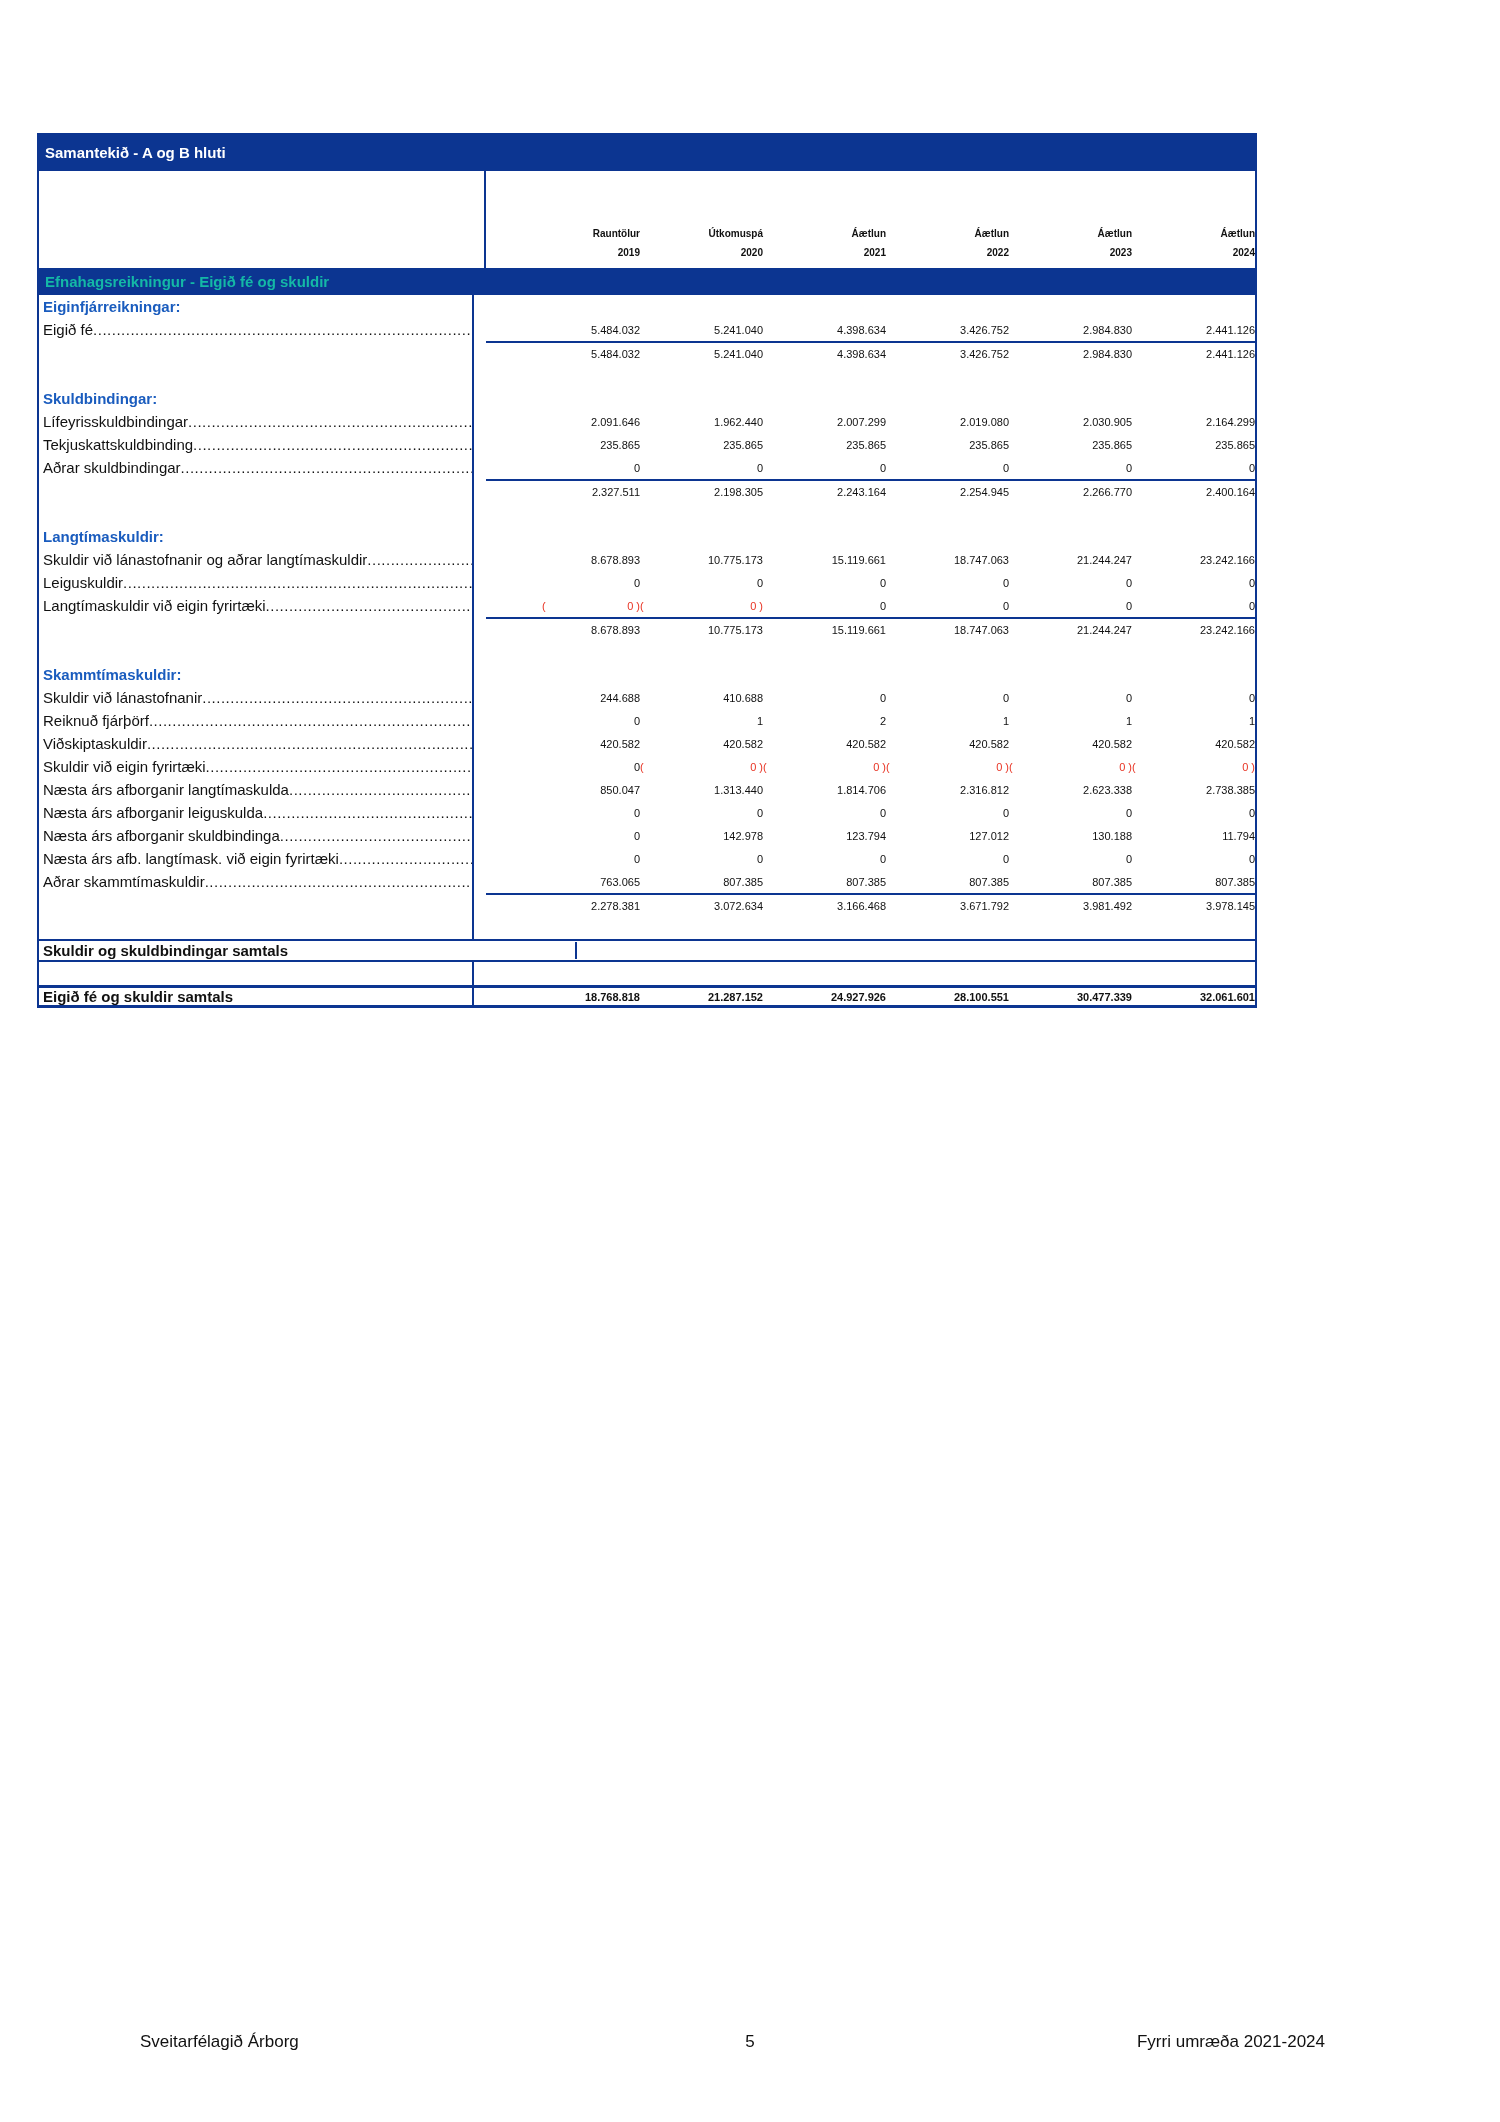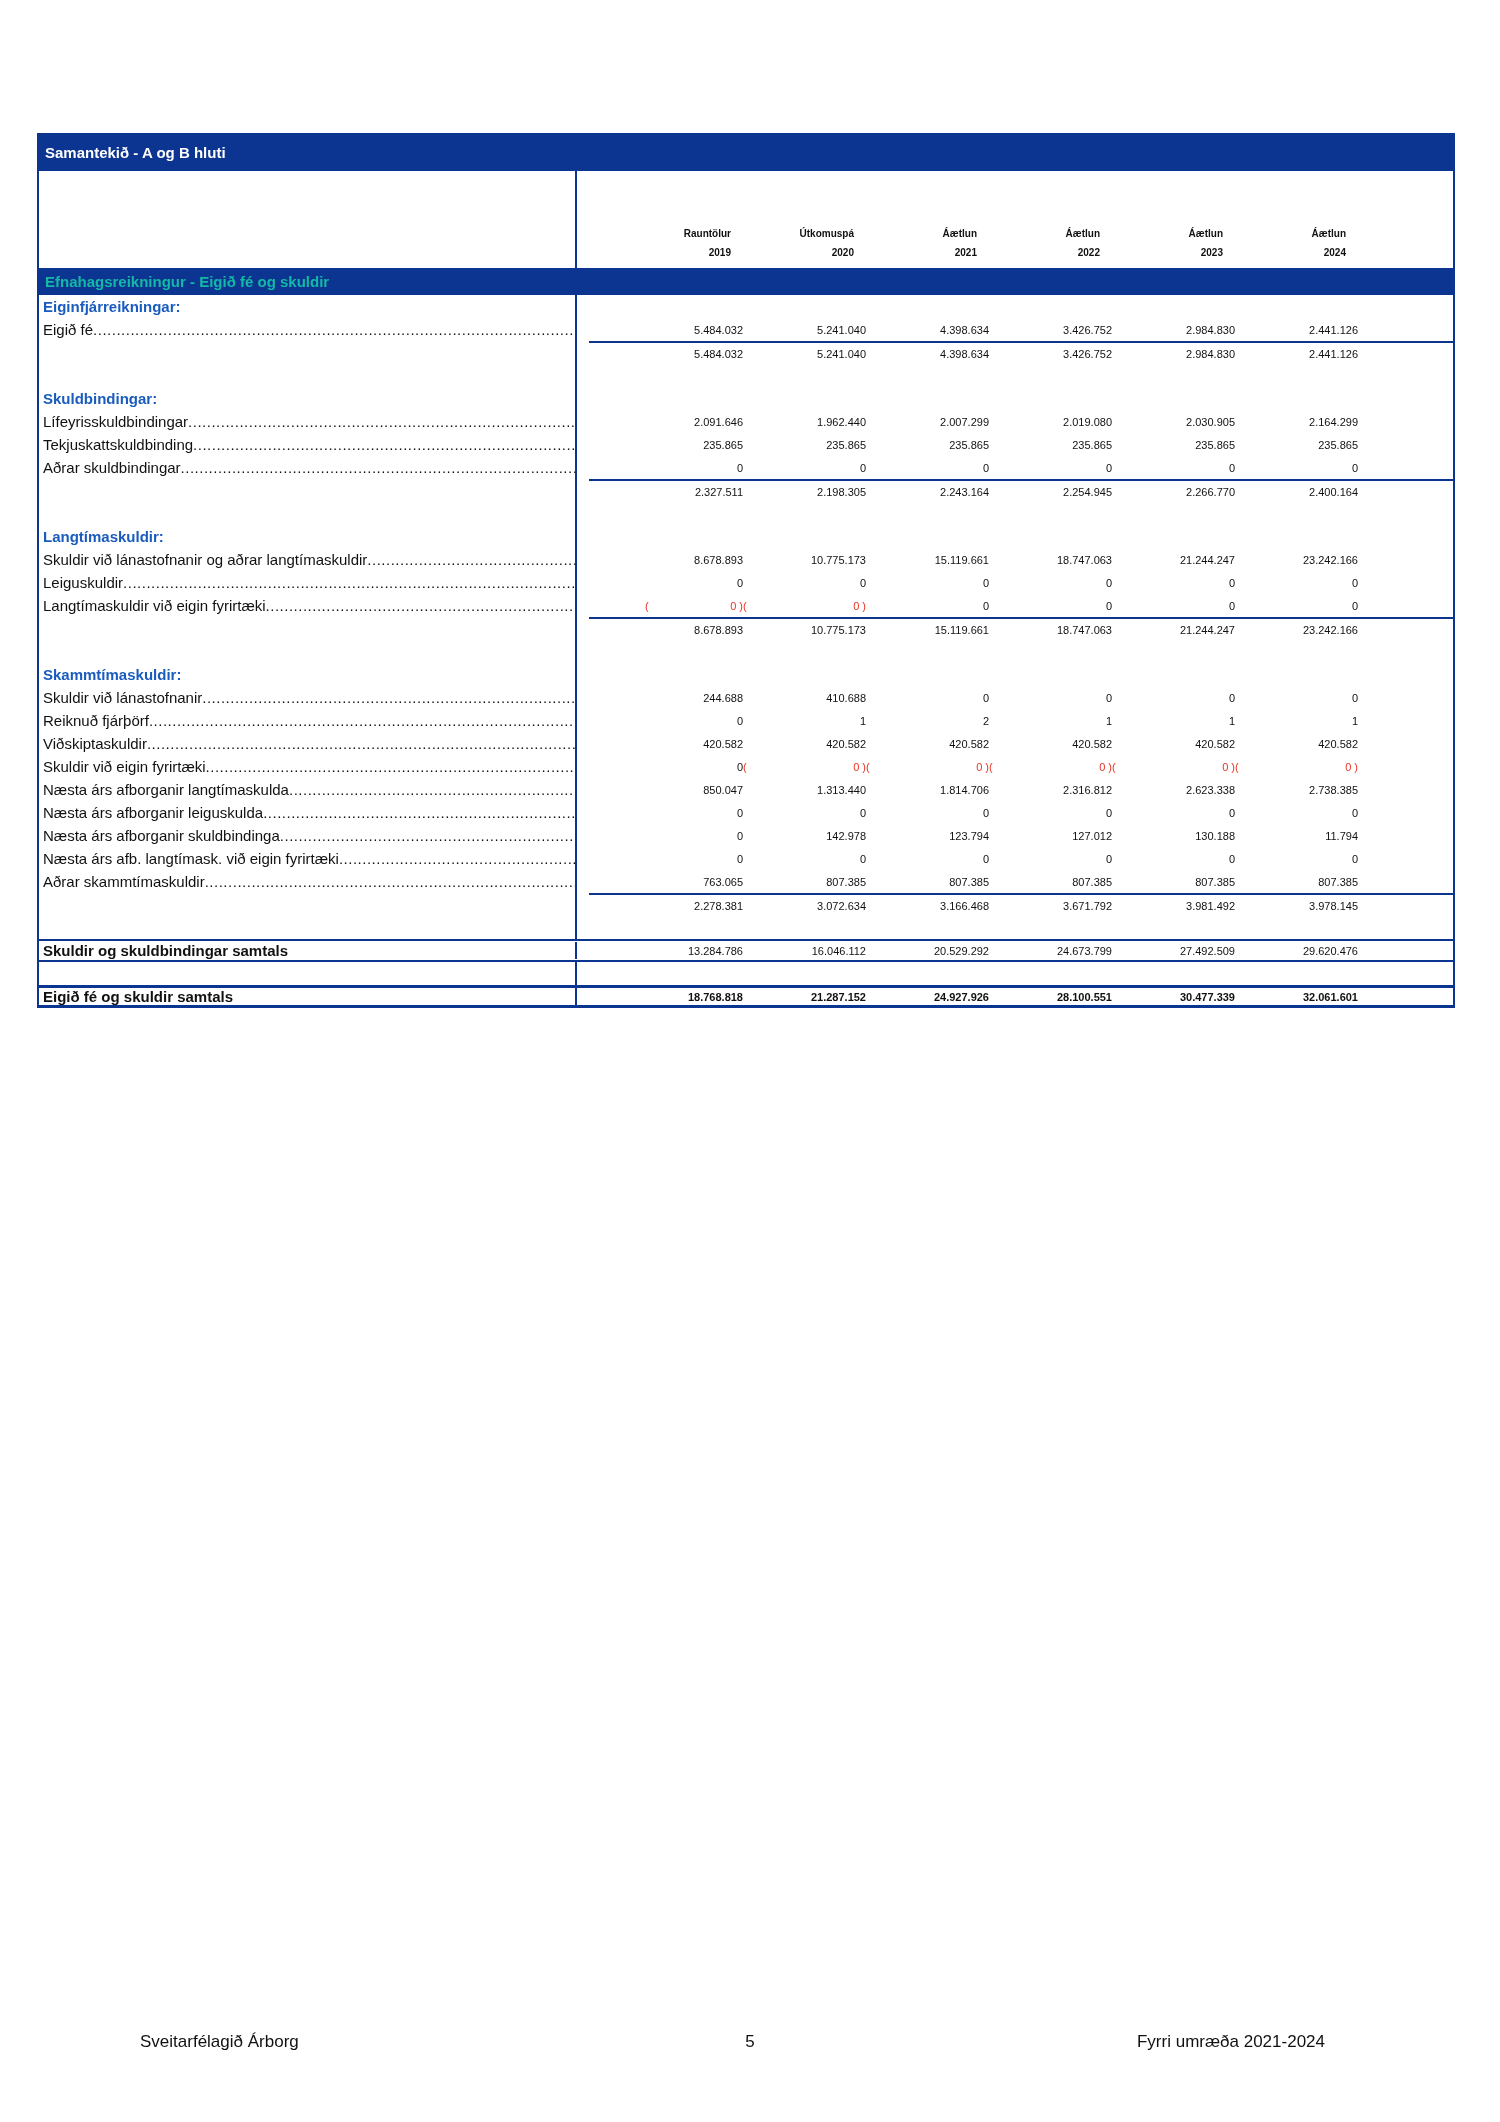--- a/index.html
+++ b/index.html
@@ -2,21 +2,21 @@
 <html><head>
 <meta charset="utf-8">
 <style>
   * { box-sizing: border-box; margin: 0; padding: 0; }
   html,body { background:#fff; }
   body {
     width:1500px; height:2122px; position:relative;
     font-family:"Liberation Sans", sans-serif; color:#111;
     overflow:hidden;
   }
-  .sheet { position:absolute; left:37px; top:133px; width:1418px; }
+  .sheet { position:absolute; left:37px; top:133px; width:1220px; }
 
   .titlebar {
     height:38px; background:var(--navy); color:#fff;
     font-weight:bold; font-size:15px;
     display:flex; align-items:center; padding-left:8px;
   }
   .headzone {
     height:97px;
     border-left:2px solid var(--navy); border-right:2px solid var(--navy);
     display:flex; align-items:stretch;
@@ -454,29 +454,20 @@
         </div>
       </div>
       <div class="row spacer">
         <div class="lbl"></div>
         <div class="vals"></div>
       </div>
       <div class="row total1">
         <div class="lbl">
           <span>Skuldir og skuldbindingar samtals</span>
         </div>
-        <div class="vals">
-          <div class="v">13.284.786</div>
-          <div class="v">16.046.112</div>
-          <div class="v">20.529.292</div>
-          <div class="v">24.673.799</div>
-          <div class="v">27.492.509</div>
-          <div class="v">29.620.476</div>
-          <div></div>
-        </div>
       </div>
       <div class="row spacer">
         <div class="lbl"></div>
         <div class="vals"></div>
       </div>
       <div class="row total2">
         <div class="lbl">
           <span>Eigið fé og skuldir samtals</span>
         </div>
         <div class="vals">

